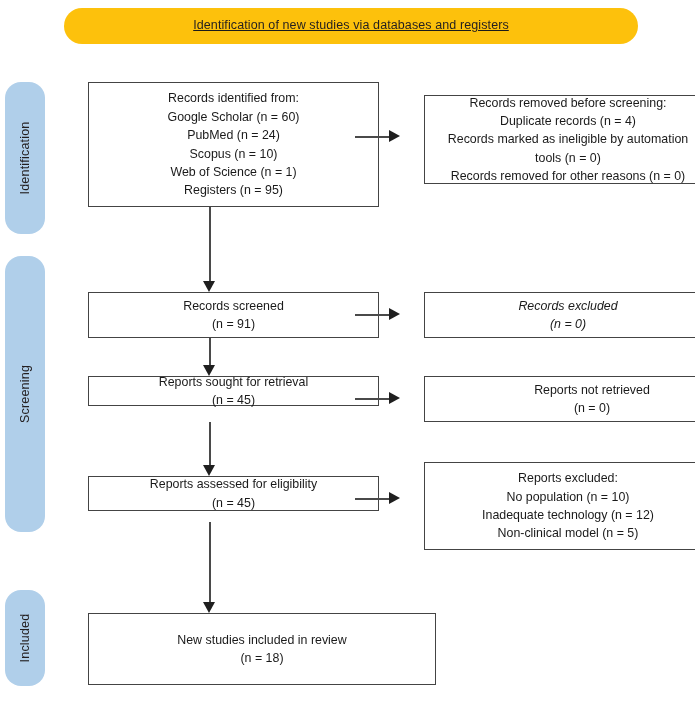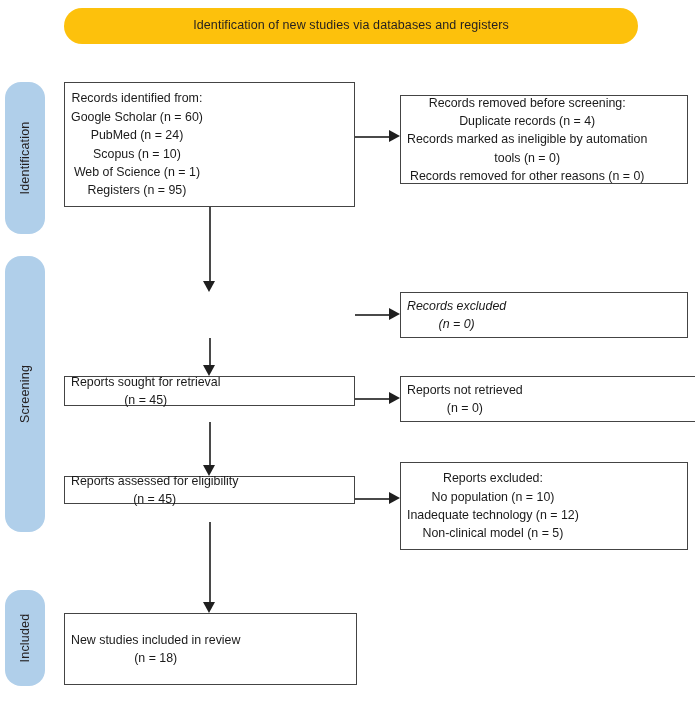--- a/index.html
+++ b/index.html
@@ -26,20 +26,21 @@
     left: 64px;
     top: 8px;
     width: 574px;
     height: 36px;
     background: #FDC10C;
     border-radius: 18px;
     display: flex;
     align-items: center;
     justify-content: center;
     box-sizing: border-box;
+    text-decoration: underline;
   }
   .banner-label {
     font-size: 12.5px;
     color: #231f20;
     letter-spacing: 0.1px;
     text-align: center;
     line-height: 1.1;
   }
 
   
@@ -65,37 +66,38 @@
   #stage-included      { top: 590px; height: 96px;  }
 
   
   .box {
     position: absolute;
     box-sizing: border-box;
     border: 1.4px solid #444444;
     background: #ffffff;
     display: flex;
     align-items: center;
-    justify-content: flex-start;
+    justify-content: center;
     padding: 3px 6px;
+    margin-left: 24px;
   }
   .box-text {
     font-size: 12.4px;
     line-height: 1.48;
     text-align: center;
     color: #1a1a1a;
     white-space: pre-line;
   }
 
   
   #box-identified        { left: 64px; top: 82px;  width: 291px; height: 125px; }
   #box-screened          { left: 64px; top: 292px; width: 291px; height: 46px;  }
   #box-sought            { left: 64px; top: 376px; width: 291px; height: 30px;  }
-  #box-assessed          { left: 64px; top: 476px; width: 291px; height: 28px;  }
-  #box-included          { left: 64px; top: 613px; width: 293px; height: 72px;  }
+  #box-assessed          { left: 64px; top: 476px; width: 291px; height: 35px;  }
+  #box-included          { left: 64px; top: 613px; width: 348px; height: 72px;  }
 
   
   #box-removed           { left: 400px; top: 95px;  width: 288px; height: 89px; }
   #box-excluded-records  { left: 400px; top: 292px; width: 288px; height: 46px; font-style: italic; }
   #box-not-retrieved     { left: 400px; top: 376px; width: 336px; height: 46px; }
   #box-reports-excluded  { left: 400px; top: 462px; width: 288px; height: 88px; }
 
   
   .conn {
     position: absolute;
@@ -161,20 +163,24 @@
   </div>
 
   <div class="box" id="box-identified">
     <span class="box-text">Records identified from:
 Google Scholar (n =  60)
 PubMed (n =  24)
 Scopus (n =  10)
 Web of Science (n =  1)
 Registers (n = 95)</span>
   </div>
+  <div class="box" id="box-screened">
+    <span class="box-text">Records screened
+(n = 91)</span>
+  </div>
   <div class="box" id="box-sought">
     <span class="box-text">Reports sought for retrieval
 (n = 45)</span>
   </div>
   <div class="box" id="box-assessed">
     <span class="box-text">Reports assessed for eligibility
 (n = 45)</span>
   </div>
   <div class="box" id="box-included">
     <span class="box-text">New studies included in review

